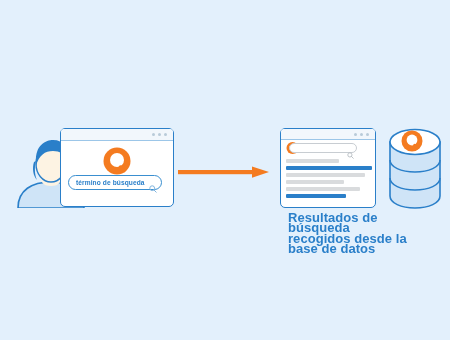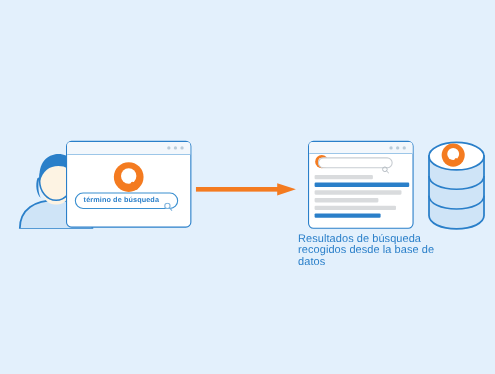--- a/index.html
+++ b/index.html
@@ -111,24 +111,24 @@
   }
   #right-input-mag { position: absolute; right: 2px; top: 1.5px; width: 7px; height: 7px; }
 
   #results { position: absolute; left: 5px; top: 30px; width: 86px; }
   .bar { height: 4px; border-radius: 1px; margin-bottom: 3px; }
   .bar.gray { background: #d9dbdd; }
   .bar.blue { background: #2a7fc9; }
 
   
   #caption {
-    left: 271px; top: 213px;
+    left: 288px; top: 213px;
     width: 125px;
-    font-size: 10px;
-    font-weight: normal;
+    font-size: 13px;
+    font-weight: bold;
     line-height: 10.4px;
     color: #2a7fc9;
     letter-spacing: .05px;
   }
 </style>
 </head>
 <body>
 
 <div id="stage">
 

